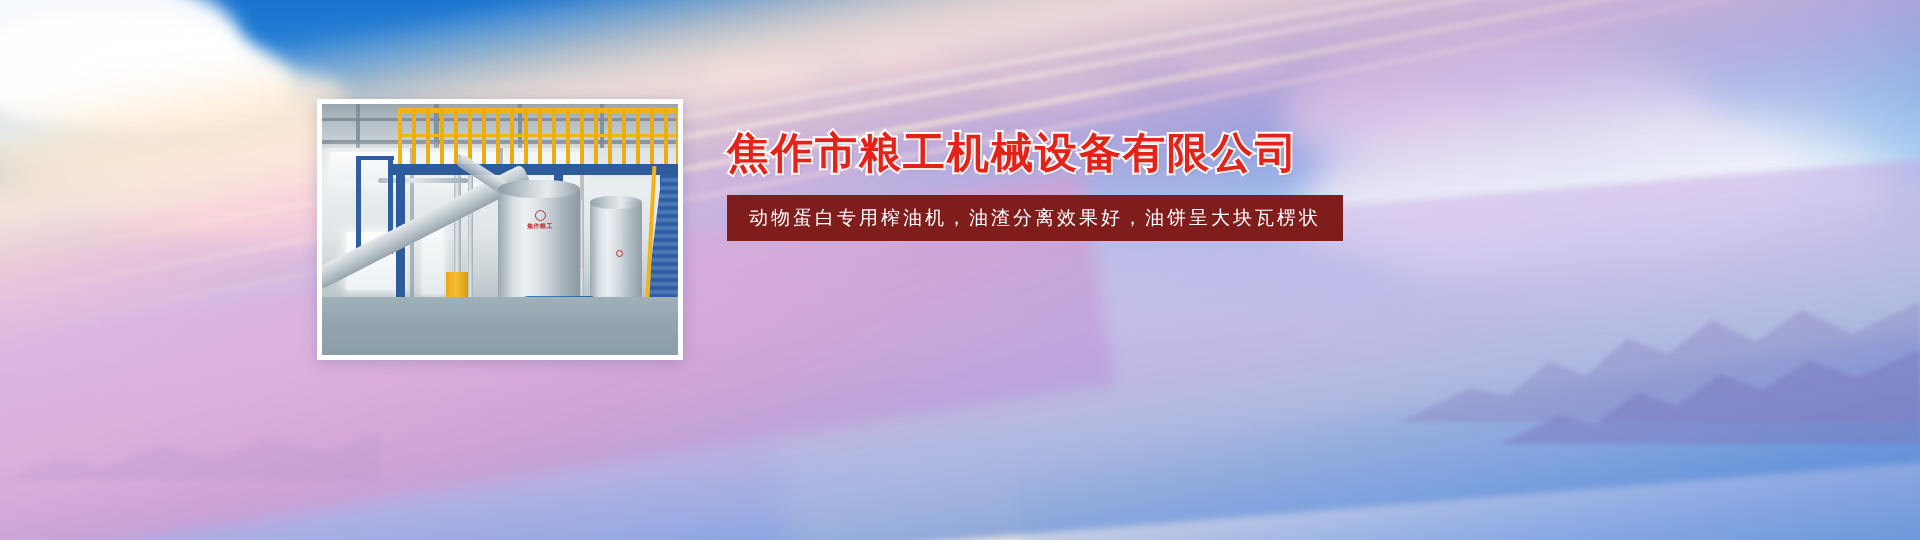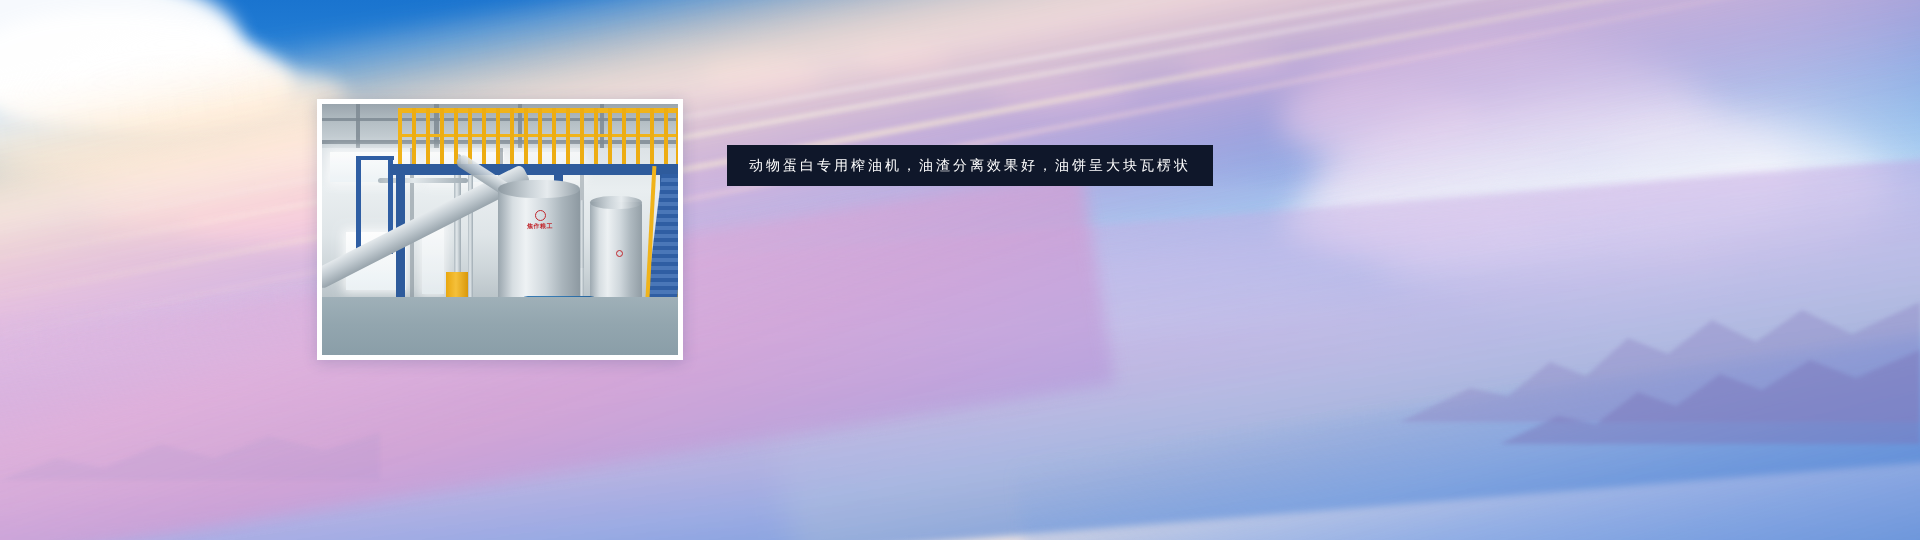--- a/index.html
+++ b/index.html
@@ -248,22 +248,22 @@
     font-size:42px; font-weight:bold; letter-spacing:2px;
     color:#e2231a; line-height:1.18; white-space:nowrap;
     -webkit-text-stroke:4px #ffffff; paint-order:stroke fill;
     text-shadow:
        0 0 2px rgba(255,255,255,.9),
        2px 2px 3px rgba(90,60,60,.18);
   }
 
   .subbar{
     display:inline-block; margin-top:17px;
-    background:#0f172a; color:#ffffff;
-    font-size:14px; letter-spacing:3px; line-height:1;
+    background:#7f1d1d; color:#ffffff;
+    font-size:19px; letter-spacing:3px; line-height:1;
     padding:13px 22px 14px 22px; white-space:nowrap;
   }
 
   .body-copy{
     margin-top:19px; width:563px;
     color:#1b1b1b; font-size:16.5px; font-weight:bold;
     line-height:31px; letter-spacing:.2px; text-align:justify;
   }
 </style>
 </head>
@@ -416,18 +416,19 @@
       <div class="ph-motor-face" style="left:228px;top:214px;width:19px;height:19px;background:radial-gradient(circle at 40% 35%,#2a6296,#15416e);"></div>
 
       <div class="ph-beam" style="left:4px;top:200px;width:40px;height:34px;background:#b3bcc2;opacity:.9;"></div>
       <div class="ph-beam" style="left:62px;top:206px;width:34px;height:28px;background:#aab4ba;opacity:.85;"></div>
 
       <div class="ph-floor"></div>
     </div>
   </div>
 
   <div class="copy">
+    <div class="headline">焦作市粮工机械设备有限公司</div>
 
     <div class="subbar">动物蛋白专用榨油机，油渣分离效果好，油饼呈大块瓦楞状</div>
 
   </div>
 
 </div>
 
 </body></html>

